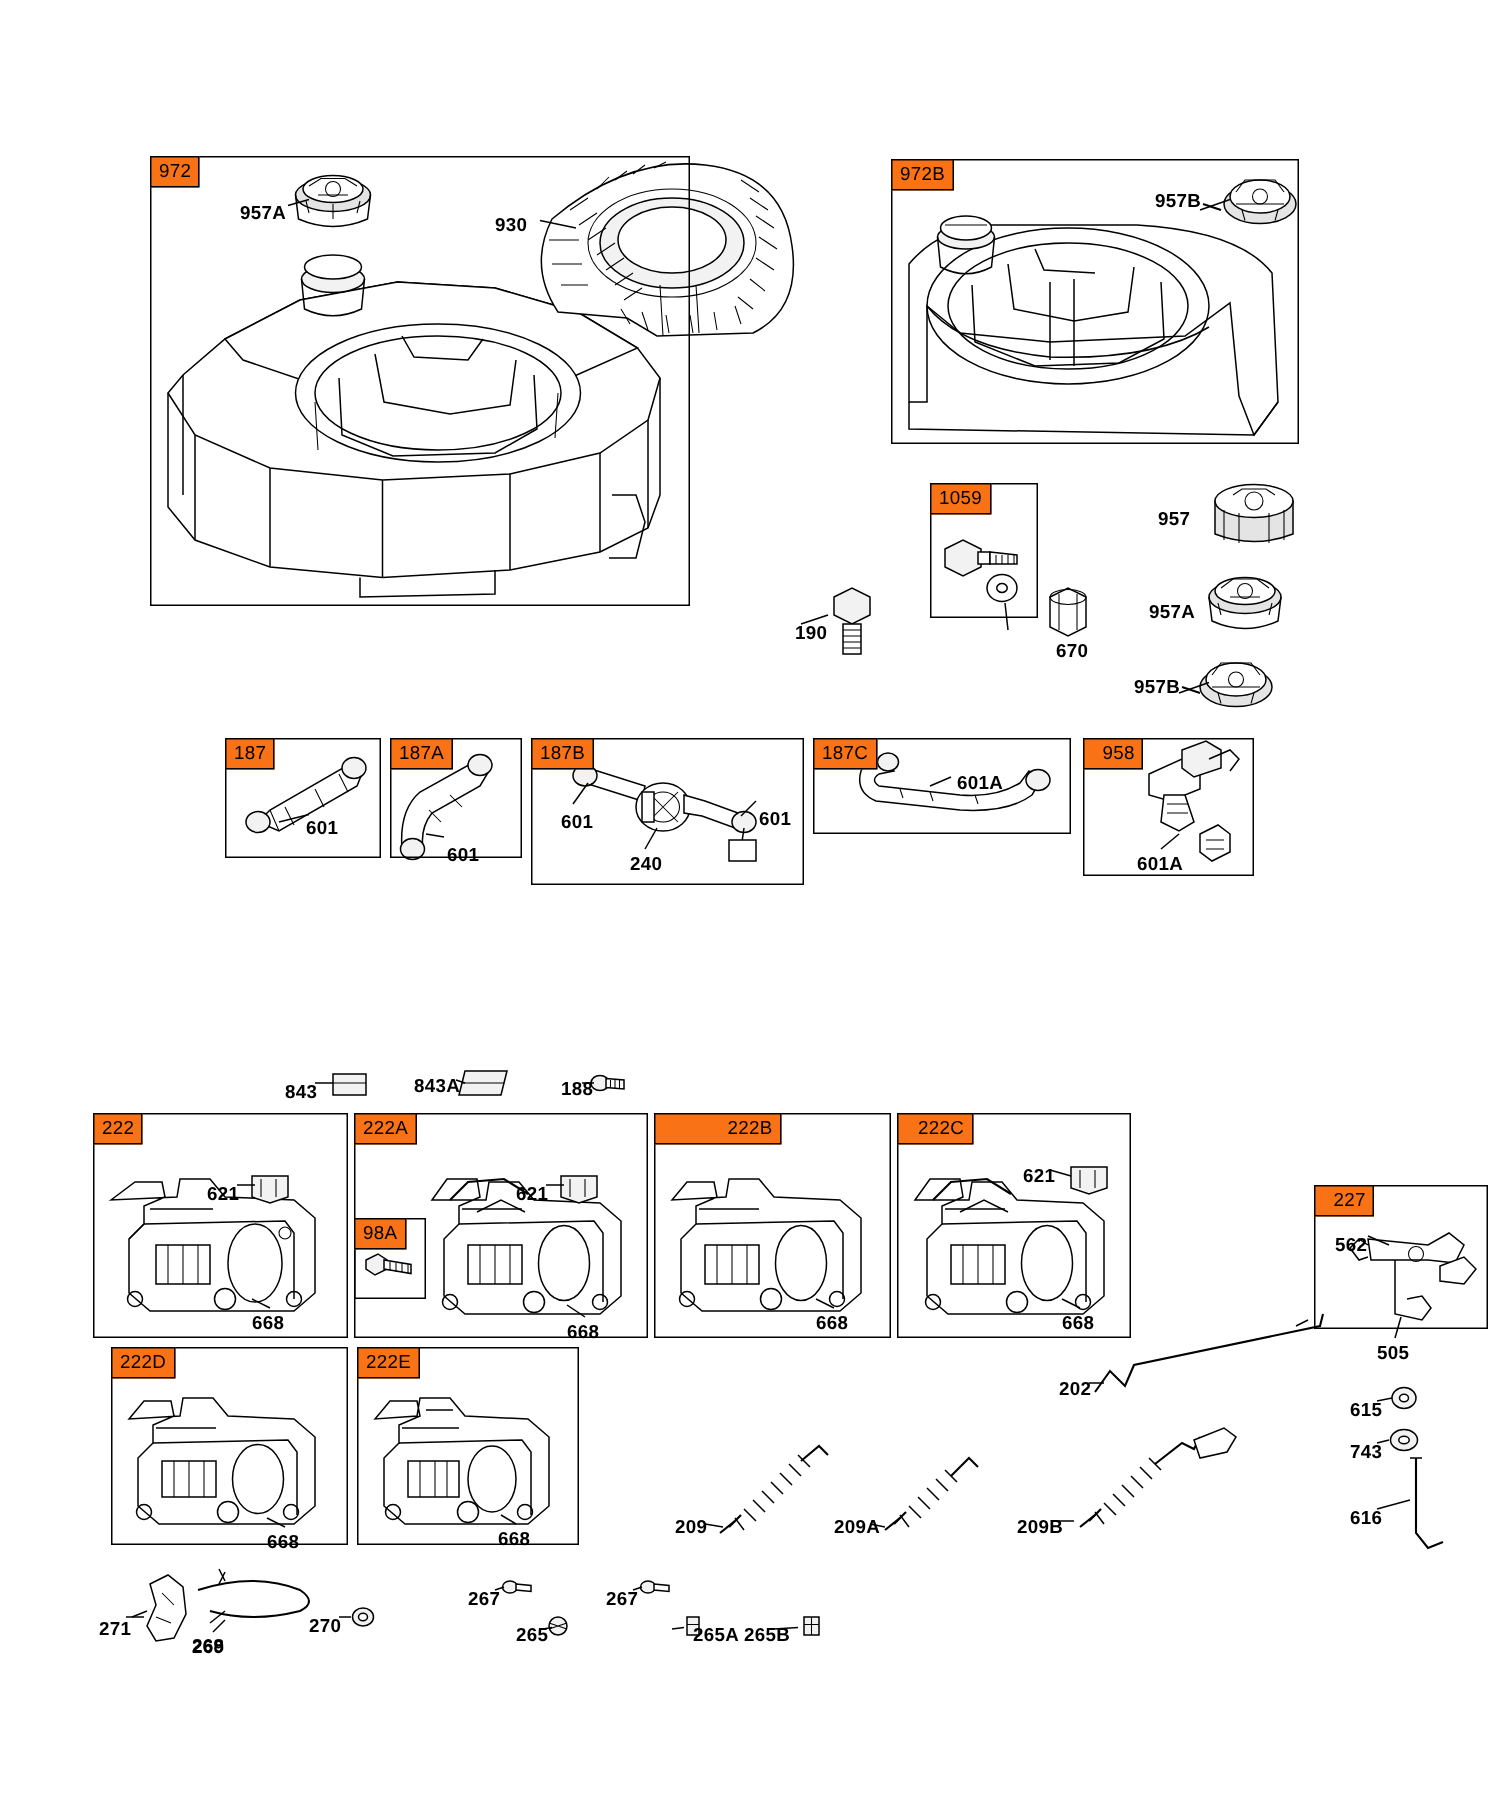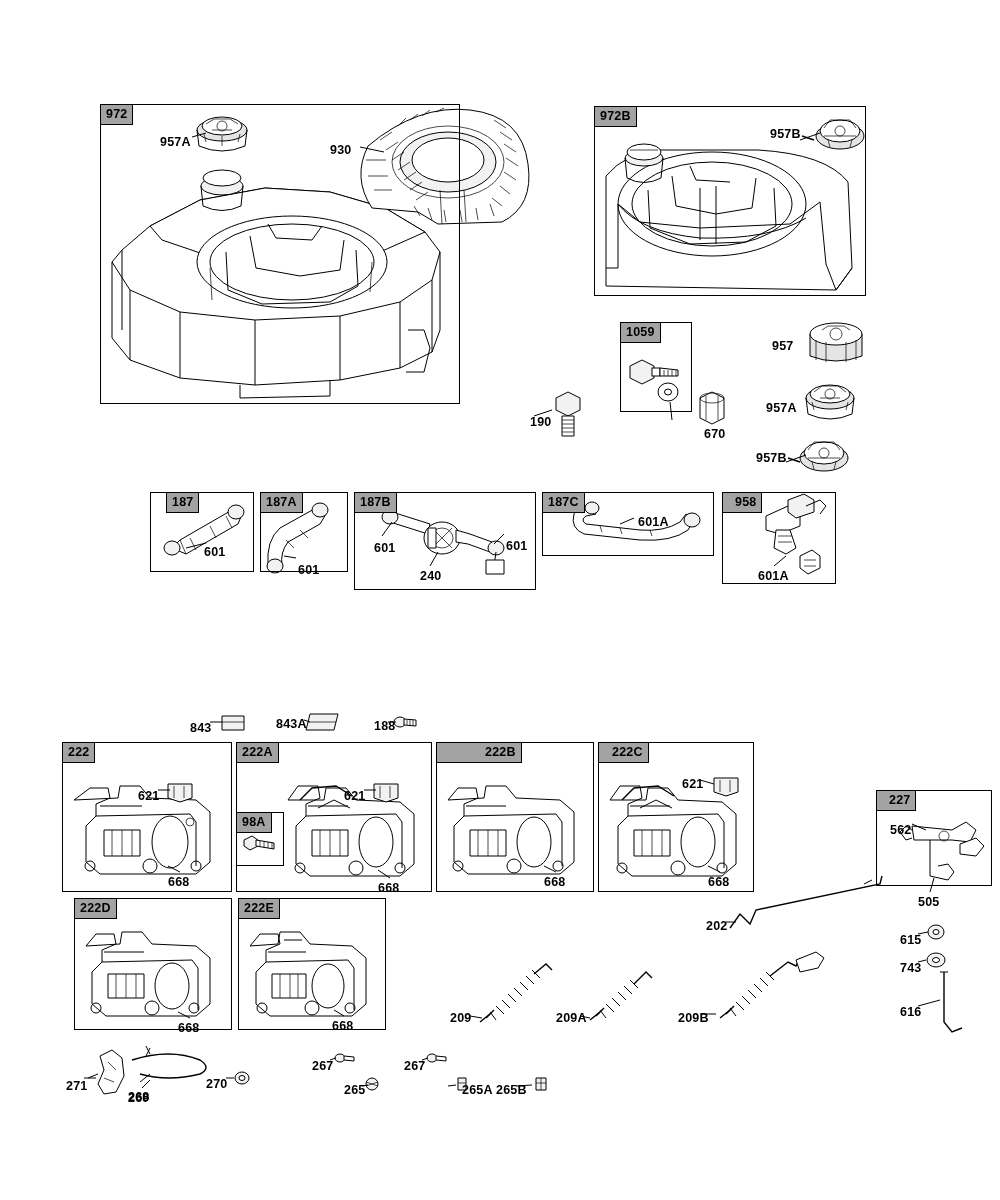--- a/index.html
+++ b/index.html
@@ -24,23 +24,23 @@
   .box {
     position: absolute;
     border: 1.3px solid #000;
     box-sizing: border-box;
     background: transparent;
   }
   .boxlabel {
     position: absolute;
     border: 1.3px solid #000;
     box-sizing: border-box;
-    background: #a3a3a3;
+    background: #f97316;
     font-size: 12.5px;
-    font-weight: bold;
+    font-weight: normal;
     line-height: 1;
     display: flex;
     align-items: center;
     justify-content: center;
     padding: 3px 5px;
     letter-spacing: 0.2px;
   }
   .callout {
     position: absolute;
     font-size: 12.5px;
@@ -477,21 +477,21 @@
   </svg>
 
   <div id="boxes">
       <div class="box" style="left: 100px; top: 104px; width: 360px; height: 300px;"></div>
       <div class="boxlabel" style="left: 100px; top: 104px;">972</div>
       <div class="box" style="left: 594px; top: 106px; width: 272px; height: 190px;"></div>
       <div class="boxlabel" style="left: 594px; top: 106px;">972B</div>
       <div class="box" style="left: 620px; top: 322px; width: 72px; height: 90px;"></div>
       <div class="boxlabel" style="left: 620px; top: 322px;">1059</div>
       <div class="box" style="left: 150px; top: 492px; width: 104px; height: 80px;"></div>
-      <div class="boxlabel" style="left: 166px; top: 492px;">187</div>
+      <div class="boxlabel" style="left: 150px; top: 492px;">187</div>
       <div class="box" style="left: 260px; top: 492px; width: 88px; height: 80px;"></div>
       <div class="boxlabel" style="left: 260px; top: 492px;">187A</div>
       <div class="box" style="left: 354px; top: 492px; width: 182px; height: 98px;"></div>
       <div class="boxlabel" style="left: 354px; top: 492px;">187B</div>
       <div class="box" style="left: 542px; top: 492px; width: 172px; height: 64px;"></div>
       <div class="boxlabel" style="left: 542px; top: 492px;">187C</div>
       <div class="box" style="left: 722px; top: 492px; width: 114px; height: 92px;"></div>
       <div class="boxlabel" style="left: 722px; top: 492px; padding-left: 12px;">958</div>
       <div class="box" style="left: 62px; top: 742px; width: 170px; height: 150px;"></div>
       <div class="boxlabel" style="left: 62px; top: 742px;">222</div>

